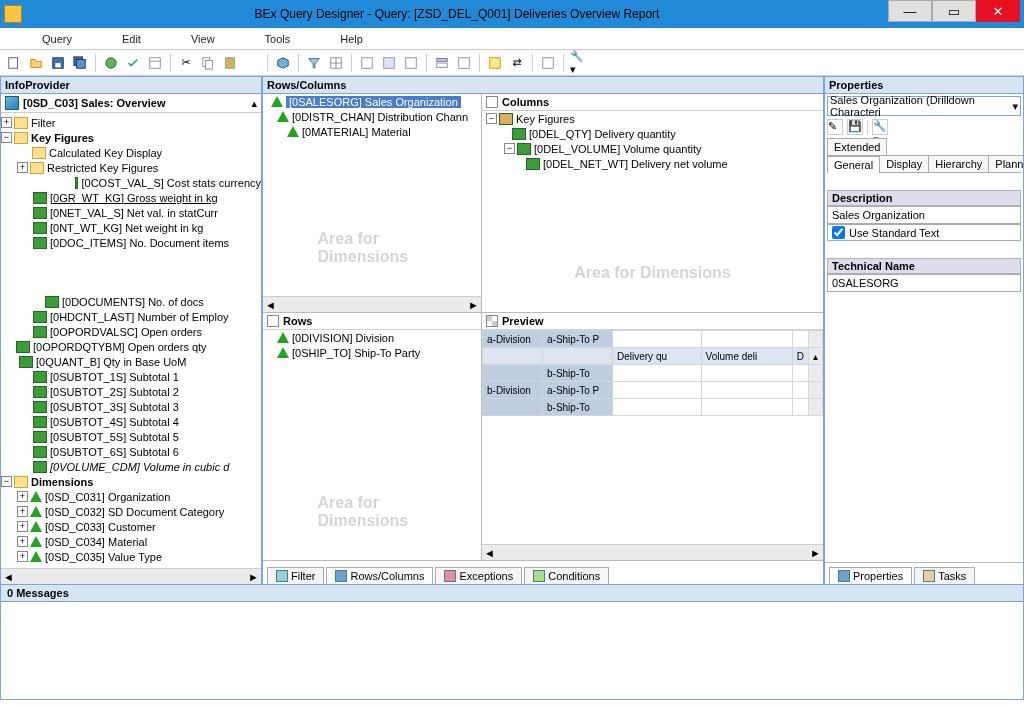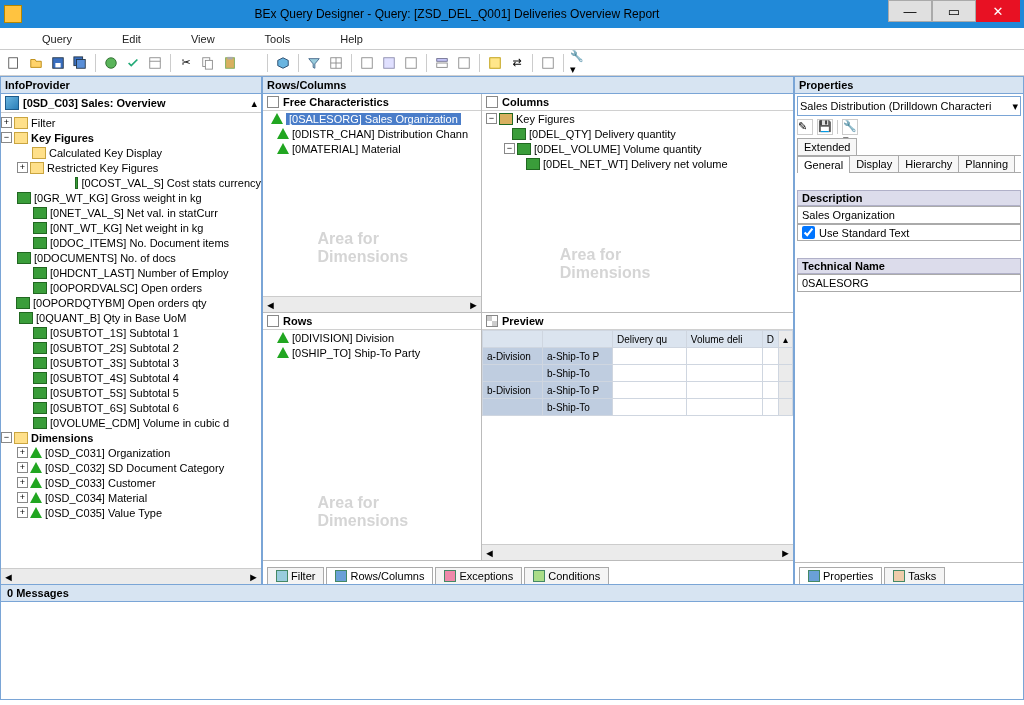--- a/index.html
+++ b/index.html
@@ -51,21 +51,21 @@
 .preview-table { border-collapse: collapse; width: 100%; }
 .preview-table th, .preview-table td { border: 1px solid #cfd6e0; padding: 2px 4px; font-size: 10px; text-align: left; height: 17px; }
 .preview-table th { background: #dbe4ef; font-weight: normal; }
 .preview-table .rowhead { background: #bfcde0; }
 
 .bottom-tabs { height: 24px; border-top: 1px solid #bbb; background: #fff; display: flex; align-items: flex-end; padding: 0 4px; gap: 2px; }
 .btab { padding: 2px 8px; border: 1px solid #aaa; border-bottom: none; background: #f4f4f4; display: flex; align-items: center; gap: 3px; font-size: 11px; }
 .btab.active { background: #fff; }
 .btab .ticon { width: 12px; height: 12px; background: #6aa0d8; border: 1px solid #486; }
 
-.props-col { width: 230px; height: 100%; }
+.props-col { width: 200px; height: 100%; }
 .props-body { flex: 1; background: #fff; padding: 2px; overflow: auto; }
 .combo { width: 100%; height: 20px; border: 1px solid #7aa5d6; padding: 0 2px; background: #fff; display: flex; align-items: center; justify-content: space-between; }
 .mini-toolbar { display: flex; gap: 4px; padding: 3px 0; align-items: center; }
 .mini-toolbar .mtb { width: 16px; height: 16px; border: 1px solid #ccc; }
 .tab-row { display: flex; border-bottom: 1px solid #aaa; }
 .ptab { padding: 2px 6px; border: 1px solid #aaa; border-bottom: none; background: #f7f7f7; margin-right: -1px; }
 .ptab.active { background: #fff; position: relative; top: 1px; }
 .sect-head { background: #dcdceb; border: 1px solid #b0b0c8; padding: 1px 4px; font-weight: bold; margin-top: 17px; }
 .prop-field { border: 1px solid #aaa; padding: 2px 4px; background: #fff; }
 .checkbox-row { display: flex; align-items: center; gap: 4px; border: 1px solid #aaa; padding: 1px 4px; background: #fff; }
@@ -247,37 +247,37 @@
       <div class="tree-item" style="padding-left:16px">
           <span class="expander">+</span>
           <span class="folder-icon"></span>
           <span class="tree-text">Restricted Key Figures</span>
         </div>
       <div id="kf-list">
           <div class="tree-item" style="padding-left: 32px; margin-left: 42px;">
             <span class="kf-icon"></span>
             <span class="tree-text">[0COST_VAL_S] Cost stats currency</span>
           </div>
-          <div class="tree-item" style="padding-left: 16px;">
+          <div class="tree-item" style="padding-left: 32px; text-decoration: underline;">
             <span class="kf-icon"></span>
             <span class="tree-text">[0GR_WT_KG] Gross weight in kg</span>
           </div>
           <div class="tree-item" style="padding-left: 32px;">
             <span class="kf-icon"></span>
             <span class="tree-text">[0NET_VAL_S] Net val. in statCurr</span>
           </div>
           <div class="tree-item" style="padding-left: 32px;">
             <span class="kf-icon"></span>
             <span class="tree-text">[0NT_WT_KG] Net weight in kg</span>
           </div>
           <div class="tree-item" style="padding-left: 32px;">
             <span class="kf-icon"></span>
             <span class="tree-text">[0DOC_ITEMS] No. Document items</span>
           </div>
-          <div class="tree-item" style="padding-left: 16px;">
+          <div class="tree-item" style="padding-left: 44px; margin-top: 44px;">
             <span class="kf-icon"></span>
             <span class="tree-text">[0DOCUMENTS] No. of docs</span>
           </div>
           <div class="tree-item" style="padding-left: 32px;">
             <span class="kf-icon"></span>
             <span class="tree-text">[0HDCNT_LAST] Number of Employ</span>
           </div>
           <div class="tree-item" style="padding-left: 32px;">
             <span class="kf-icon"></span>
             <span class="tree-text">[0OPORDVALSC] Open orders</span>
@@ -307,21 +307,21 @@
             <span class="tree-text">[0SUBTOT_4S] Subtotal 4</span>
           </div>
           <div class="tree-item" style="padding-left: 32px;">
             <span class="kf-icon"></span>
             <span class="tree-text">[0SUBTOT_5S] Subtotal 5</span>
           </div>
           <div class="tree-item" style="padding-left: 32px;">
             <span class="kf-icon"></span>
             <span class="tree-text">[0SUBTOT_6S] Subtotal 6</span>
           </div>
-          <div class="tree-item" style="padding-left: 32px;">
+          <div class="tree-item" style="padding-left: 32px; font-style: italic;">
             <span class="kf-icon"></span>
             <span class="tree-text">[0VOLUME_CDM] Volume in cubic d</span>
           </div>
         </div>
       <div class="tree-item">
           <span class="expander">−</span>
           <span class="folder-icon"></span>
           <span class="tree-text" style="font-weight:bold">Dimensions</span>
         </div>
       <div id="dim-list">
@@ -357,34 +357,30 @@
         <span>►</span>
       </div>
   </div>
 
   <div class="center-col">
     <div class="panel rows-cols-panel">
       <div class="panel-title">Rows/Columns</div>
       <div class="rc-grid">
 
         <div class="cell">
-          <div class="cell-title">
-              <div class="cell-icon"></div>
-              <span style="font-weight:bold">Free Characteristics</span>
-            </div>
           <div class="cell-body">
             <div class="tree-item" style="padding-left:8px">
                 <span class="dim-icon"></span>
                 <span class="tree-text selected-item" style="padding:0 3px">[0SALESORG] Sales Organization</span>
               </div>
             <div class="tree-item" style="padding-left:14px">
                 <span class="dim-icon"></span>
                 <span class="tree-text">[0DISTR_CHAN] Distribution Chann</span>
               </div>
-            <div class="tree-item" style="padding-left:14px">
+            <div class="tree-item" style="padding-left:24px">
                 <span class="dim-icon"></span>
                 <span class="tree-text">[0MATERIAL] Material</span>
               </div>
             <div class="watermark">Area for Dimensions</div>
           </div>
           <div class="hscroll">
               <span>◄</span>
               <span>►</span>
             </div>
         </div>
@@ -437,59 +433,59 @@
 
         <div class="cell">
           <div class="cell-title">
               <div class="cell-icon" style="background:conic-gradient(#fff 25%,#ccc 0 50%,#fff 0 75%,#ccc 0)"></div>
               <span style="font-weight:bold">Preview</span>
             </div>
           <div class="cell-body">
             <table class="preview-table">
               <tbody>
                   <tr>
+                    <td class="rowhead">a-Division</td>
+                    <td class="rowhead">a-Ship-To P</td>
+                    <td></td>
+                    <td></td>
+                    <td></td>
+                    <td style="background:#ebebeb"></td>
+                  </tr>
+              <tr>
                 <th style="width:60px"></th>
                 <th style="width:70px"></th>
                 <th>Delivery qu</th>
                 <th>Volume deli</th>
                 <th style="width:14px">D</th>
                 <th style="width:12px;background:#ebebeb">▴</th>
               </tr>
               <tr>
-                    <td class="rowhead">a-Division</td>
+                    <td class="rowhead"></td>
+                    <td class="rowhead">b-Ship-To</td>
+                    <td></td>
+                    <td></td>
+                    <td></td>
+                    <td style="background:#ebebeb"></td>
+                  </tr>
+              <tr>
+                    <td class="rowhead">b-Division</td>
                     <td class="rowhead">a-Ship-To P</td>
                     <td></td>
                     <td></td>
                     <td></td>
                     <td style="background:#ebebeb"></td>
                   </tr>
               <tr>
                     <td class="rowhead"></td>
                     <td class="rowhead">b-Ship-To</td>
                     <td></td>
                     <td></td>
                     <td></td>
                     <td style="background:#ebebeb"></td>
                   </tr>
-              <tr>
-                    <td class="rowhead">b-Division</td>
-                    <td class="rowhead">a-Ship-To P</td>
-                    <td></td>
-                    <td></td>
-                    <td></td>
-                    <td style="background:#ebebeb"></td>
-                  </tr>
-              <tr>
-                    <td class="rowhead"></td>
-                    <td class="rowhead">b-Ship-To</td>
-                    <td></td>
-                    <td></td>
-                    <td></td>
-                    <td style="background:#ebebeb"></td>
-                  </tr>
             </tbody>
               </table>
           </div>
           <div class="hscroll">
               <span>◄</span>
               <span>►</span>
             </div>
         </div>
       </div>
       <div class="bottom-tabs">
@@ -510,21 +506,21 @@
             <span>Conditions</span>
           </div>
       </div>
     </div>
   </div>
 
   <div class="panel props-col">
     <div class="panel-title">Properties</div>
     <div class="props-body">
       <div class="combo">
-          <span>Sales Distribution (Drilldown Characteri</span>
+          <span>Sales Organization (Drilldown Characteri</span>
           <span>▾</span>
         </div>
       <div class="mini-toolbar">
         <div class="mtb">✎</div>
         <div class="mtb">💾</div>
         <div style="width:1px;height:14px;background:#ccc"></div>
         <div class="mtb">🔧▾</div>
       </div>
       <div class="tab-row">
         <div class="ptab">Extended</div>

